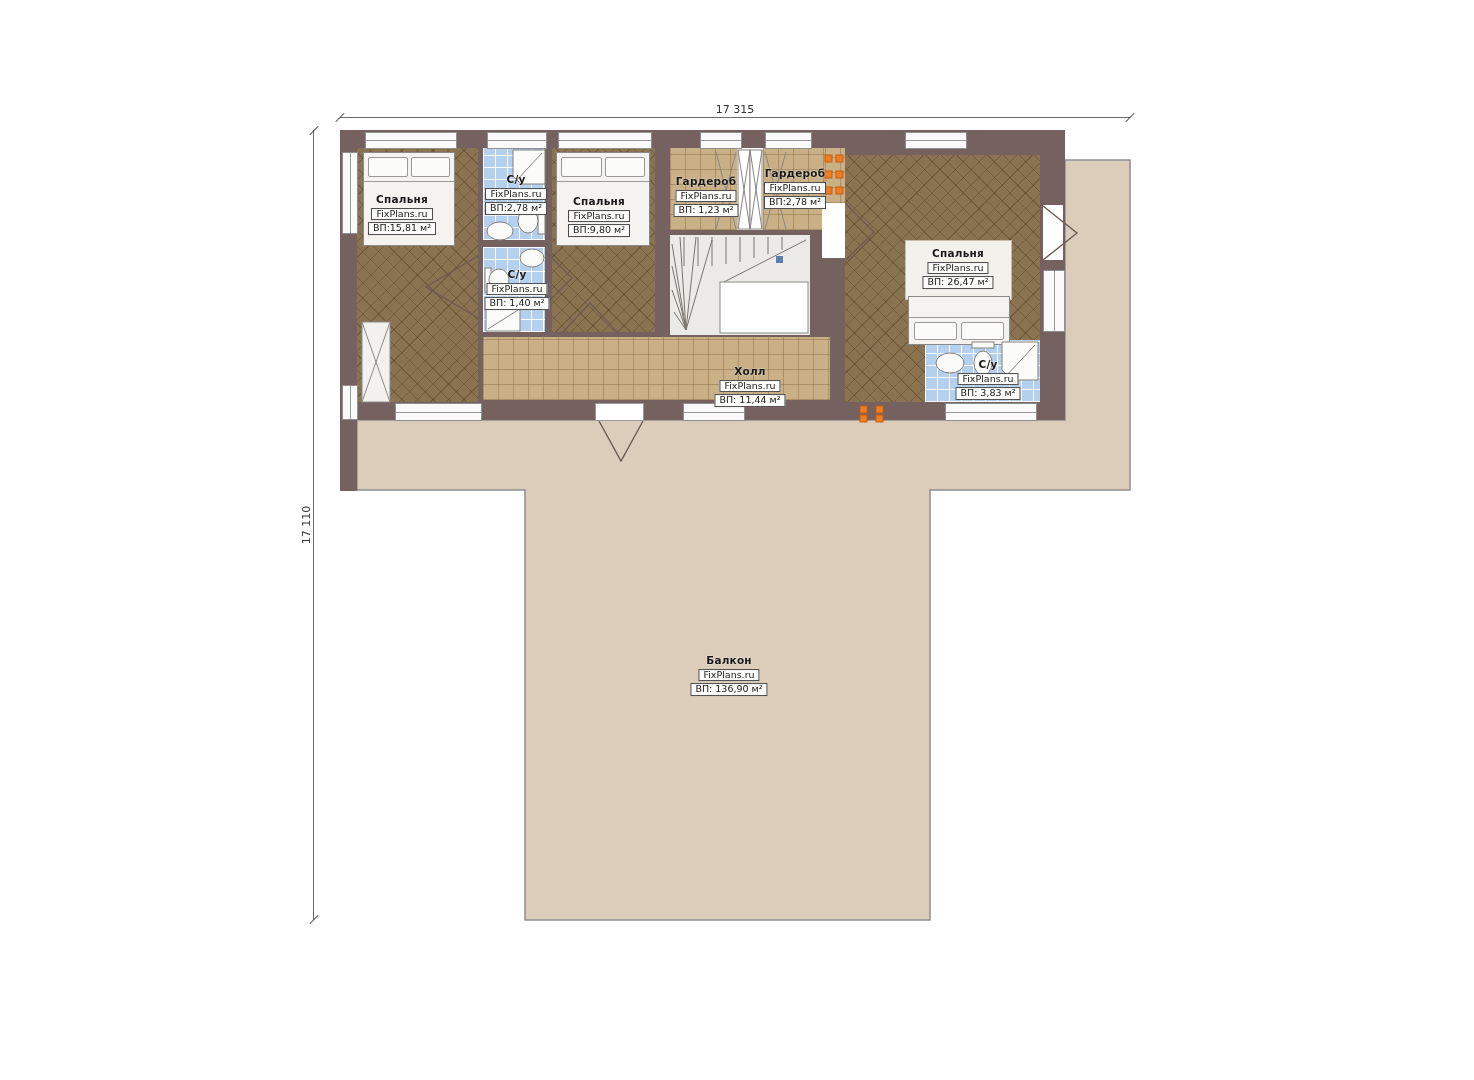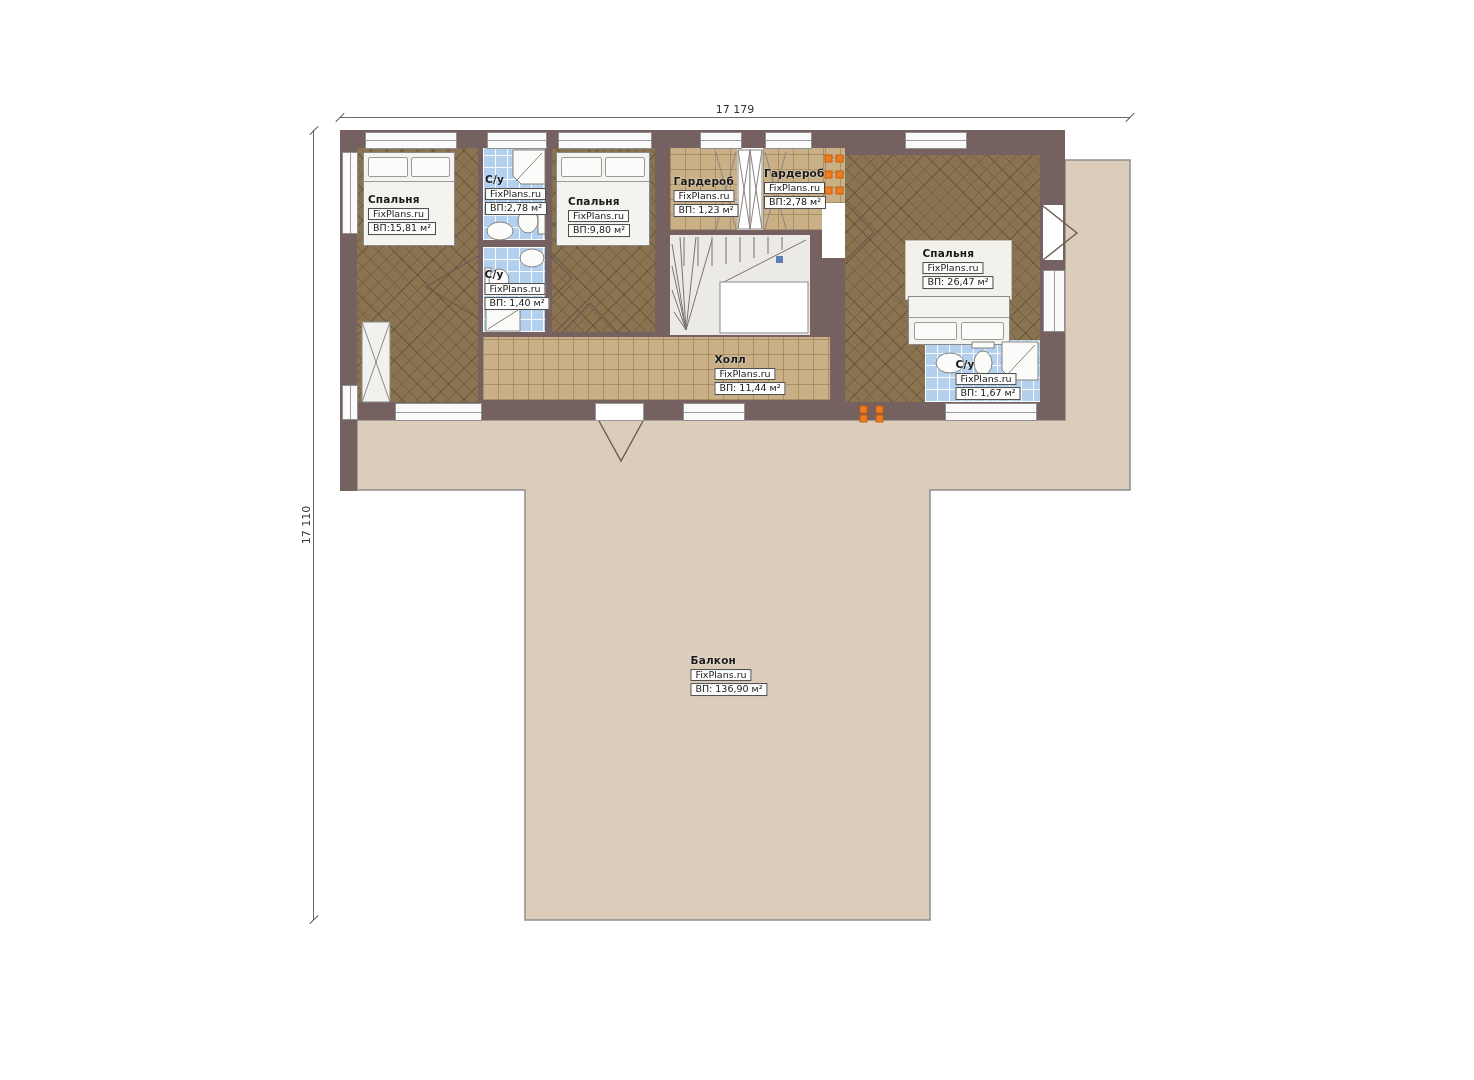--- a/index.html
+++ b/index.html
@@ -21,21 +21,21 @@
   .win-h{background:#fafafa;border:1px solid #8f8f8f;
     background-image:linear-gradient(#9a9a9a,#9a9a9a);background-size:100% 1px;
     background-position:center;background-repeat:no-repeat}
   .win-v{background:#fafafa;border:1px solid #8f8f8f;
     background-image:linear-gradient(90deg,#9a9a9a,#9a9a9a);background-size:1px 100%;
     background-position:center;background-repeat:no-repeat}
   .bed{position:absolute;background:#f4f3f0;border:1px solid #8a8a8a;z-index:10}
   .pillow{position:absolute;background:#fbfbf9;border:1px solid #9a9a9a;border-radius:2px}
   .bedline{position:absolute;left:0;right:0;height:1px;background:#9a9a9a}
   .room-label{position:absolute;transform:translate(-50%,-50%);display:flex;flex-direction:column;
-    align-items:flex-start;color:#191919;z-index:30;line-height:1.15}
+    align-items:center;color:#191919;z-index:30;line-height:1.15}
   .rname{font-size:10.5px;font-weight:bold;letter-spacing:.2px;margin-bottom:1px;
     text-shadow:0 0 2px rgba(255,255,255,.75);white-space:nowrap}
   .rbox{font-size:9.5px;background:#fcfcfa;border:1px solid #4a4a4a;padding:0 4px;
     margin-top:1.5px;white-space:nowrap}
   .dimline{position:absolute;background:#6a6a6a}
   .dimlabel{position:absolute;font-size:11px;color:#333;background:#fff;padding:0 3px;z-index:3}
   .tick{position:absolute;width:12px;height:1px;background:#444;transform:rotate(-45deg)}
   .z5{z-index:5}.z15{z-index:15}
   svg.under{position:absolute;left:0;top:0;z-index:0}
   svg.over{position:absolute;left:0;top:0;z-index:25;pointer-events:none}
@@ -211,39 +211,39 @@
   <div class="room-label" style="left:958px;top:268px">
     <div class="rname">Спальня</div>
     <div class="rbox">FixPlans.ru</div>
     <div class="rbox">ВП: 26,47 м²</div>
   </div>
   <div class="room-label" style="left:517px;top:289px">
     <div class="rname">С/у</div>
     <div class="rbox">FixPlans.ru</div>
     <div class="rbox">ВП: 1,40 м²</div>
   </div>
-  <div class="room-label" style="left:750px;top:374px">
+  <div class="room-label" style="left:750px;top:386px">
     <div class="rname">Холл</div>
     <div class="rbox">FixPlans.ru</div>
     <div class="rbox">ВП: 11,44 м²</div>
   </div>
   <div class="room-label" style="left:988px;top:379px">
     <div class="rname">С/у</div>
     <div class="rbox">FixPlans.ru</div>
-    <div class="rbox">ВП: 1,67 м²</div>
+    <div class="rbox">ВП: 3,83 м²</div>
   </div>
   <div class="room-label" style="left:729px;top:675px">
     <div class="rname">Балкон</div>
     <div class="rbox">FixPlans.ru</div>
     <div class="rbox">ВП: 136,90 м²</div>
   </div>
 
   <div class="dimline" style="left:340px;top:117px;width:790px;height:1px"></div>
   <div class="tick" style="left:334px;top:117px"></div>
   <div class="tick" style="left:1124px;top:117px"></div>
-  <div class="dimlabel" style="left:735px;top:103px;transform:translateX(-50%)">17 179</div>
+  <div class="dimlabel" style="left:735px;top:103px;transform:translateX(-50%)">17 315</div>
 
   <div class="dimline" style="left:313px;top:130px;width:1px;height:790px"></div>
   <div class="tick" style="left:308px;top:130px"></div>
   <div class="tick" style="left:308px;top:919px"></div>
   <div class="dimlabel" style="left:306px;top:525px;transform:translate(-50%,-50%) rotate(-90deg)">17 110</div>
 
 </div>
 
 </body></html>

